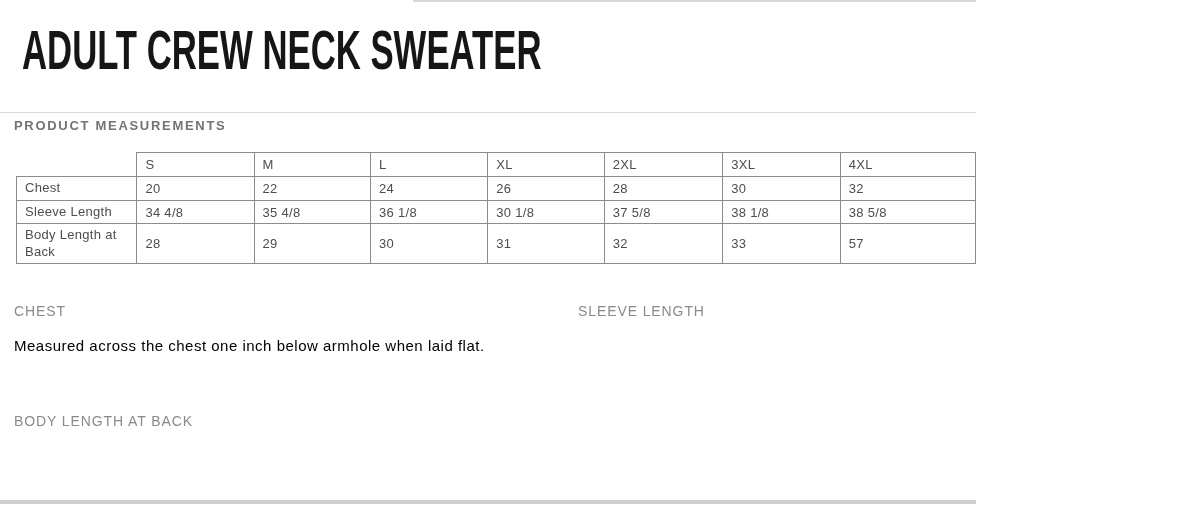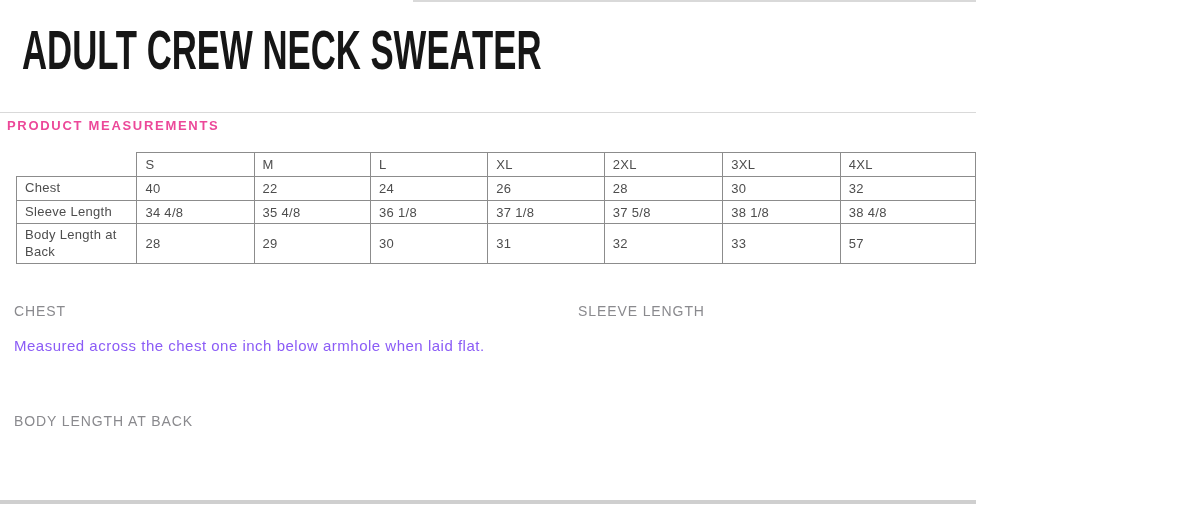--- a/index.html
+++ b/index.html
@@ -48,25 +48,25 @@
     top: 112px;
     left: 0;
     width: 1200px;
     height: 1px;
     background: #d9d9d9;
   }
 
   .section-heading {
     position: absolute;
     top: 118px;
-    left: 7px;
+    left: 14px;
     font-size: 13px;
     font-weight: 700;
     letter-spacing: 1.7px;
-    color: #ec4899;
+    color: #737373;
   }
 
   
   .size-table {
     position: absolute;
     top: 152px;
     left: 16px;
     border-collapse: collapse;
     table-layout: fixed;
     font-size: 13px;
@@ -103,21 +103,21 @@
   .note-heading {
     font-size: 14px;
     letter-spacing: 0.9px;
     color: #8a8a8e;
     line-height: 1.2;
   }
   .note-desc {
     margin: 9px 0 0 0;
     font-size: 15px;
     letter-spacing: 0.5px;
-    color: #8b5cf6;
+    color: #000000;
     line-height: 33px;
   }
 
   
   .footer-bar {
     position: absolute;
     top: 500px;
     left: 0;
     width: 1200px;
     height: 4px;
@@ -156,37 +156,37 @@
         <th>L</th>
         <th>XL</th>
         <th>2XL</th>
         <th>3XL</th>
         <th>4XL</th>
       </tr>
     </thead>
     <tbody>
       <tr class="row-chest">
         <td class="row-label-cell">Chest</td>
-        <td>40</td>
+        <td>20</td>
         <td>22</td>
         <td>24</td>
         <td>26</td>
         <td>28</td>
         <td>30</td>
         <td>32</td>
       </tr>
       <tr class="row-sleeve">
         <td class="row-label-cell">Sleeve Length</td>
         <td>34 4/8</td>
         <td>35 4/8</td>
         <td>36 1/8</td>
-        <td>37 1/8</td>
+        <td>30 1/8</td>
         <td>37 5/8</td>
         <td>38 1/8</td>
-        <td>38 4/8</td>
+        <td>38 5/8</td>
       </tr>
       <tr class="row-body">
         <td class="row-label-cell">Body Length at Back</td>
         <td>28</td>
         <td>29</td>
         <td>30</td>
         <td>31</td>
         <td>32</td>
         <td>33</td>
         <td>57</td>

